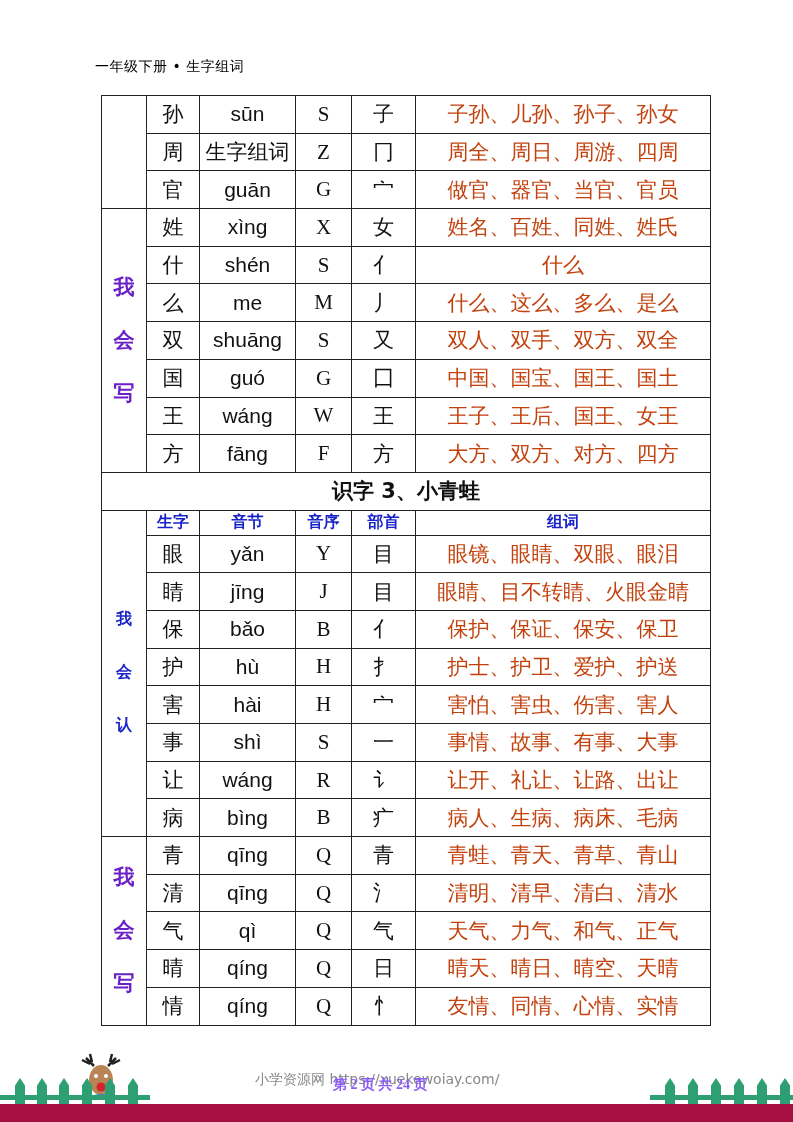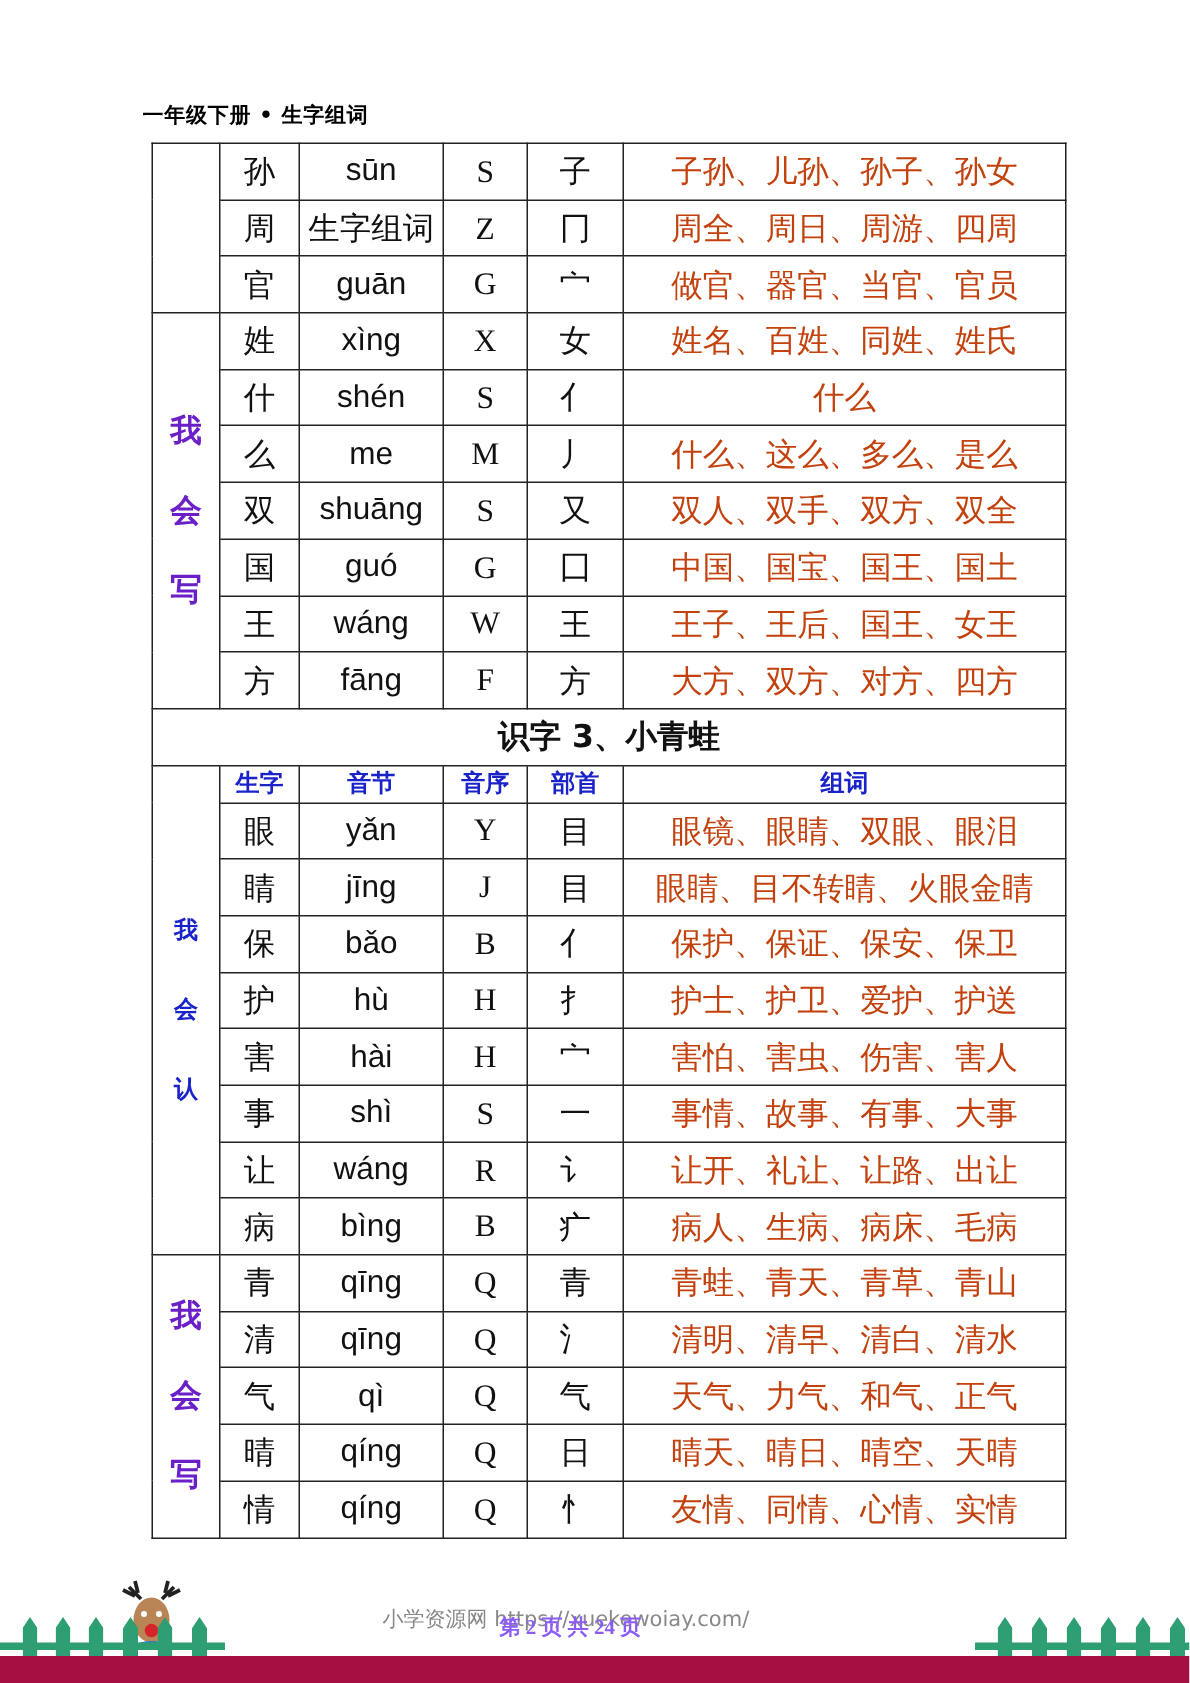--- a/index.html
+++ b/index.html
@@ -1,25 +1,25 @@
 <!DOCTYPE html>
 <html><head>
 <meta charset="utf-8">
 <style>
   html, body { margin:0; padding:0; background:#ffffff; }
   body { width:793px; height:1122px; position:relative; overflow:hidden; font-family:"DejaVu Serif", serif; color:#111; }
-  .header { position:absolute; left:95px; top:68px; font-family:"DejaVu Sans", sans-serif; font-weight:bold; font-size:14px; color:#000; letter-spacing:0.5px; }
+  .header { position:absolute; left:95px; top:58px; font-family:"DejaVu Sans", sans-serif; font-weight:normal; font-size:14px; color:#000; letter-spacing:0.5px; }
   table.words { position:absolute; left:101px; top:95px; border-collapse:collapse; width:609px; table-layout:fixed; }
   table.words td { border:1px solid #222; height:36.7px; padding:0; font-size:21px; text-align:center; vertical-align:middle; white-space:nowrap; overflow:hidden; }
   td.cat { color:#6a1fc7; font-family:"DejaVu Sans", sans-serif; font-weight:bold; font-size:20px; line-height:53px; }
   td.py { font-family:Liberation Sans, sans-serif; font-size:21px; }
   td.letter { font-family:"Liberation Serif", serif; font-size:24px; }
   td.words-cell { text-align:left; padding-left:12px; font-size:19px; color:#c2410c; }
   td.section-title { text-align:left; padding-left:24px; font-family:"DejaVu Sans", sans-serif; font-weight:bold; font-size:20px; height:36px;margin-top:47px; }
-  tr.col-head td { height:24px; color:#1a23c8; font-family:Liberation Serif, serif; font-weight:bold; font-size:16px; }
+  tr.col-head td { height:24px; color:#1a23c8; font-family:Liberation Mono, monospace; font-weight:bold; font-size:16px; }
   .footer-line { position:absolute; left:0; top:1104px; width:793px; height:18px; background:#a50f42; }
   .footer-text { position:absolute; left:255px; top:1071px; font-family:"DejaVu Sans", sans-serif; font-size:14px; color:#888; }
   .page-num { position:absolute; left:333px; top:1076px; font-family:Liberation Serif, serif; font-size:14px; font-weight:bold; color:#8b5cf6; }
   .fence { position:absolute; top:1078px; height:34px; }
   .fence .rail { position:absolute; left:0; right:0; top:17px; height:5px; background:#2e9e73; }
   .fence .post { position:absolute; top:0; width:10px; height:34px; background:#2e9e73; clip-path:polygon(50% 0, 100% 22%, 100% 100%, 0 100%, 0 22%); }
   .deer { position:absolute; left:76px; top:1050px; width:50px; height:60px; }
 </style>
 </head>
 <body>

